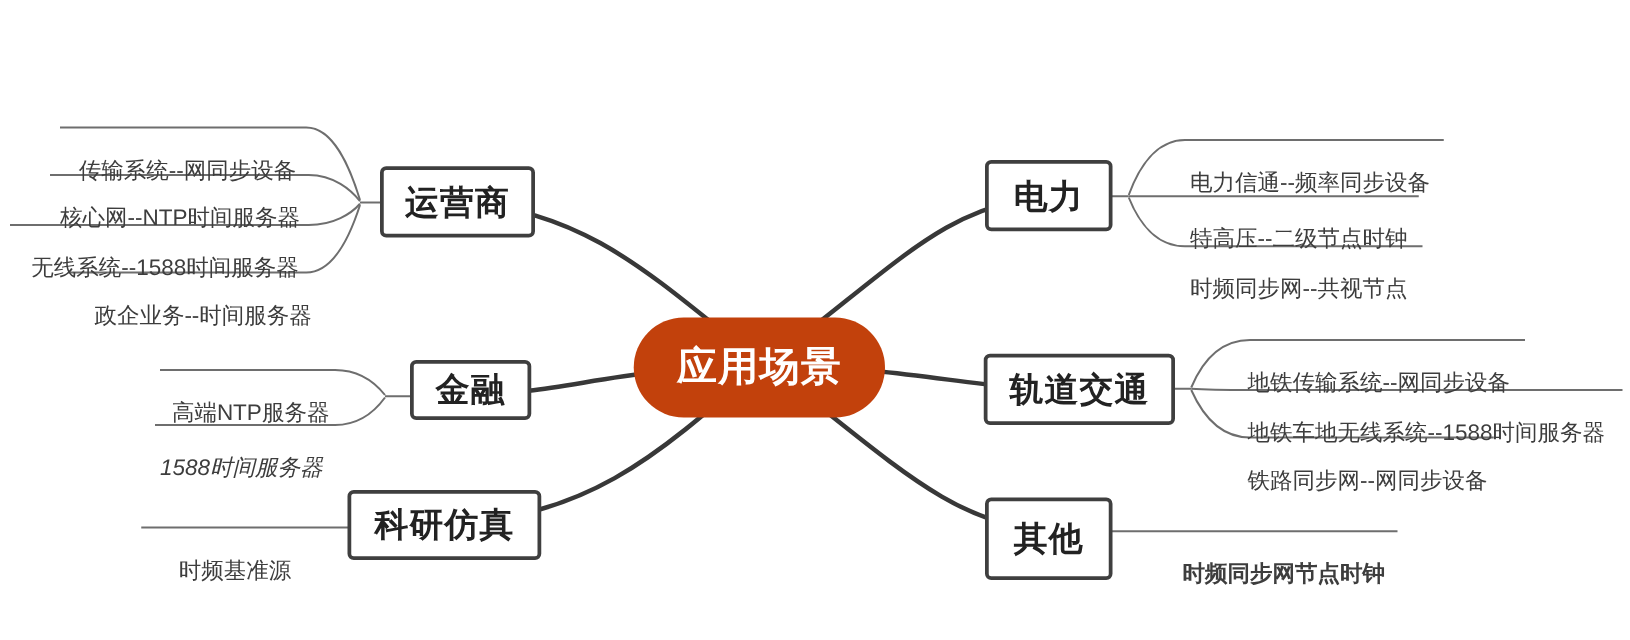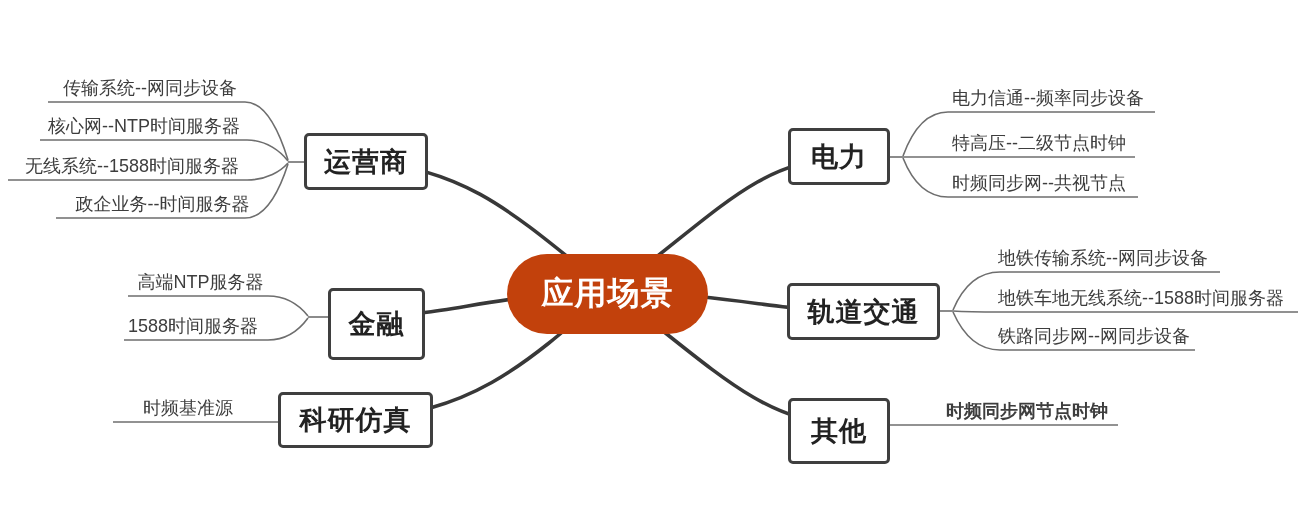--- a/index.html
+++ b/index.html
@@ -33,20 +33,21 @@
     font-weight:bold;font-size:32px;color:#ffffff;
     letter-spacing:1px;
     cursor:pointer;
   }
   .leaf-label{
     position:absolute;
     font-size:18px;color:#3d3d3d;
     line-height:22px;
     white-space:nowrap;
     cursor:pointer;
+    margin-top:48px;
   }
   .leaf-center{text-align:center;}
 </style>
 </head>
 <body>
 
 <div class="canvas">
 
   <svg class="connector-layer" viewBox="0 0 1304 512" width="1304" height="512" xmlns="http://www.w3.org/2000/svg">
 
@@ -78,33 +79,33 @@
     <path class="thin" d="M 953 310 C 961 291, 975 272, 1000 272 L 1220 272"></path>
     <path class="thin" d="M 953 311 C 968 312, 980 312, 1000 312 L 1298 312"></path>
     <path class="thin" d="M 953 312 C 961 330, 975 350, 1000 350 L 1195 350"></path>
 
     <path class="thin" d="M 886 425 L 1118 425"></path>
   </svg>
 
   <div class="center-node" style="background: #c2410c; color: rgb(255, 255, 255);">应用场景</div>
 
   <div class="branch-box" style="left:304px;top:133px;width:124px;height:57px;">运营商</div>
-  <div class="branch-box" style="left:328px;top:288px;width:97px;height:72px;">金融</div>
+  <div class="branch-box" style="left:328px;top:288px;width:97px;height:48px;">金融</div>
   <div class="branch-box" style="left:278px;top:392px;width:155px;height:56px;">科研仿真</div>
   <div class="branch-box" style="left:788px;top:128px;width:102px;height:57px;">电力</div>
   <div class="branch-box" style="left:787px;top:283px;width:153px;height:57px;">轨道交通</div>
   <div class="branch-box" style="left:788px;top:398px;width:102px;height:66px;">其他</div>
 
   <div class="leaf-label leaf-center" style="left:44px;top:77px;width:212px;">传输系统--网同步设备</div>
   <div class="leaf-label leaf-center" style="left:36px;top:115px;width:216px;">核心网--NTP时间服务器</div>
   <div class="leaf-label leaf-center" style="left:12px;top:155px;width:240px;">无线系统--1588时间服务器</div>
   <div class="leaf-label leaf-center" style="left:70px;top:193px;width:185px;">政企业务--时间服务器</div>
 
   <div class="leaf-label leaf-center" style="left:128px;top:271px;width:145px;">高端NTP服务器</div>
-  <div class="leaf-label leaf-center" style="left:122px;top:315px;width:142px;">1588时间服务器</div>
+  <div class="leaf-label leaf-center" style="left:122px;top:315px;width:142px;font-style:italic;">1588时间服务器</div>
 
   <div class="leaf-label leaf-center" style="left:128px;top:397px;width:120px;">时频基准源</div>
 
   <div class="leaf-label" style="left:952px;top:87px;">电力信通--频率同步设备</div>
   <div class="leaf-label" style="left:952px;top:132px;">特高压--二级节点时钟</div>
   <div class="leaf-label" style="left:952px;top:172px;">时频同步网--共视节点</div>
 
   <div class="leaf-label" style="left:998px;top:247px;">地铁传输系统--网同步设备</div>
   <div class="leaf-label" style="left:998px;top:287px;">地铁车地无线系统--1588时间服务器</div>
   <div class="leaf-label" style="left:998px;top:325px;">铁路同步网--网同步设备</div>

